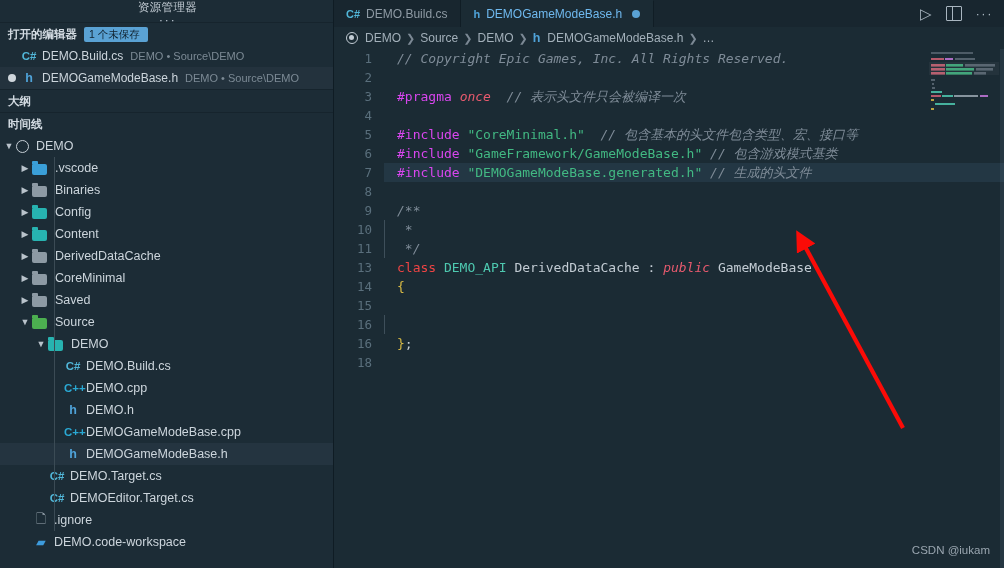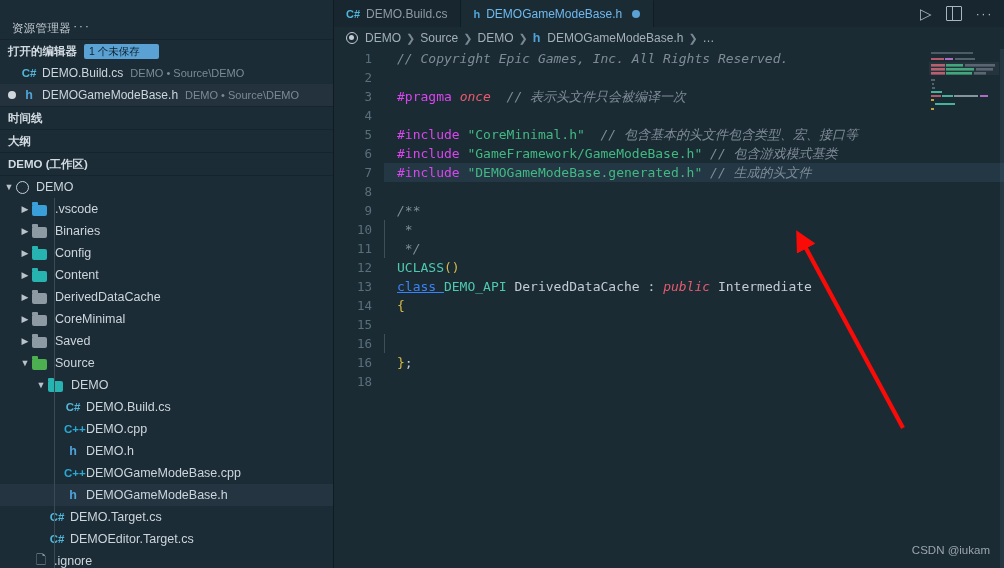--- a/index.html
+++ b/index.html
@@ -30,24 +30,25 @@
     background: #1c2c36;
     flex: 0 0 333px;
     overflow: hidden;
     border-right: 1px solid #0f1c24;
   }
   .side-title {
     height: 22px;
     display: flex;
     align-items: center;
     justify-content: flex-start;
-    padding: 17px 10px 0 12px;
+    padding: 0 10px 0 12px;
     color: #c3ccd4;
     font-size: 11.5px;
     letter-spacing: .3px;
+    flex-direction: column;
   }
   .dots-btn {
     color: #b6c2cc;
     font-size: 13px;
     line-height: 10px;
     letter-spacing: 1.5px;
     padding: 0 2px 4px 2px;
     cursor: pointer;
   }
   .sect-header {
@@ -65,21 +66,21 @@
   .sect-header.ws {
     border-top: 1px solid #16242d;
     border-bottom: 1px solid #16242d;
   }
   .badge {
     background: #5aa2d4;
     color: #10222e;
     font-size: 10.5px;
     font-weight: normal;
     border-radius: 2px;
-    padding: 1px 19px 2px 5px;
+    padding: 1px 8px 2px 5px;
     line-height: 12px;
   }
   .oe-row {
     height: 22px;
     display: flex;
     align-items: center;
     font-size: 12px;
     color: #c3ccd4;
     padding-left: 8px;
     white-space: nowrap;
@@ -280,21 +281,21 @@
     position: relative;
     z-index: 2;
   }
   .ctext {
     position: relative;
     z-index: 2;
     padding-left: 13px;
   }
   .cm { color: #7f8c98; font-style: italic; }
   .pp { color: #d946ef; }
-  .kw { color: #3b82f6; text-decoration: underline; }
+  .kw { color: #ef4444; }
   .kwi { color: #e85a6e; font-style: italic; }
   .str { color: #42b983; }
   .typ { color: #4ec9b0; }
   .fn  { color: #4ec9b0; }
   .id  { color: #c3ccd4; }
   .par { color: #d7ba45; }
   .parm{ color: #c678dd; }
   .vguide {
     position: absolute;
     left: 0; top: 0;
@@ -361,30 +362,27 @@
         </div>
         <div class="oe-row sel">
           <span class="dirty-dot"></span>
           <span class="ficon ic-h">h</span>
           <span class="fname">DEMOGameModeBase.h</span>
           <span class="fdesc">DEMO • Source\DEMO</span>
         </div>
       </div>
 
     <div class="sect-header">
+      <span>大纲</span>
+    </div>
+
+    <div class="sect-header">
       <span>时间线</span>
     </div>
 
-    <div class="sect-header">
-      <span>大纲</span>
-    </div>
-
-    <div class="sect-header ws">
-      <span>DEMO (工作区)</span>
-    </div>
 
     <div id="tree">
         <div class="trow" style="padding-left: 2px;">
           <span class="twist">▼</span>
           <span class="circ"></span>
           <span class="fname">DEMO</span>
         </div>
         <div class="trow" style="padding-left: 18px;">
           <span class="twist">▶</span>
           <span class="folder fo-blue">
@@ -543,22 +541,21 @@
           <div class="cline"><span class="lnum">2</span><span class="ctext">&nbsp;</span></div>
           <div class="cline"><span class="lnum">3</span><span class="ctext"><span class="pp">#pragma </span><span class="kwi">once</span><span class="id">  </span><span class="cm">// 表示头文件只会被编译一次</span></span></div>
           <div class="cline"><span class="lnum">4</span><span class="ctext">&nbsp;</span></div>
           <div class="cline"><span class="lnum">5</span><span class="ctext"><span class="pp">#include </span><span class="str">"CoreMinimal.h"</span><span class="id">  </span><span class="cm">// 包含基本的头文件包含类型、宏、接口等</span></span></div>
           <div class="cline"><span class="lnum">6</span><span class="ctext"><span class="pp">#include </span><span class="str">"GameFramework/GameModeBase.h"</span><span class="id"> </span><span class="cm">// 包含游戏模式基类</span></span></div>
           <div class="cline hl"><span class="lnum">7</span><span class="ctext"><span class="pp">#include </span><span class="str">"DEMOGameModeBase.generated.h"</span><span class="id"> </span><span class="cm">// 生成的头文件</span></span></div>
           <div class="cline"><span class="lnum">8</span><span class="ctext">&nbsp;</span></div>
           <div class="cline"><span class="lnum">9</span><span class="ctext"><span class="cm">/**</span></span></div>
           <div class="cline"><span class="lnum">10</span><span class="ctext"><span class="vguide"></span><span class="cm"> *</span></span></div>
           <div class="cline"><span class="lnum">11</span><span class="ctext"><span class="vguide"></span><span class="cm"> */</span></span></div>
-          <div class="cline"><span class="lnum">12</span><span class="ctext"><span class="fn">UCLASS</span><span class="par">()</span></span></div>
-          <div class="cline"><span class="lnum">13</span><span class="ctext"><span class="kw">class </span><span class="typ">DEMO_API </span><span class="id">DerivedDataCache </span><span class="id">: </span><span class="kwi">public </span><span class="id">Intermediate</span></span></div>
+          <div class="cline"><span class="lnum">13</span><span class="ctext"><span class="kw">class </span><span class="typ">DEMO_API </span><span class="id">DerivedDataCache </span><span class="id">: </span><span class="kwi">public </span><span class="id">GameModeBase</span></span></div>
           <div class="cline"><span class="lnum">14</span><span class="ctext"><span class="par">{</span></span></div>
           <div class="cline"><span class="lnum">15</span></div>
           <div class="cline"><span class="lnum">16</span><span class="ctext"><span class="vguide"></span>&nbsp;</span></div>
           <div class="cline"><span class="lnum">16</span><span class="ctext"><span class="par">}</span><span class="id">;</span></span></div>
           <div class="cline"><span class="lnum">18</span><span class="ctext">&nbsp;</span></div>
         </div>
 
       <svg class="minimap" viewBox="0 0 70 62" preserveAspectRatio="none">
         <rect x="0" y="0" width="70" height="62" fill="#1b2b34"></rect>
         <rect x="2" y="3" width="42" height="2" fill="#56646f"></rect>

